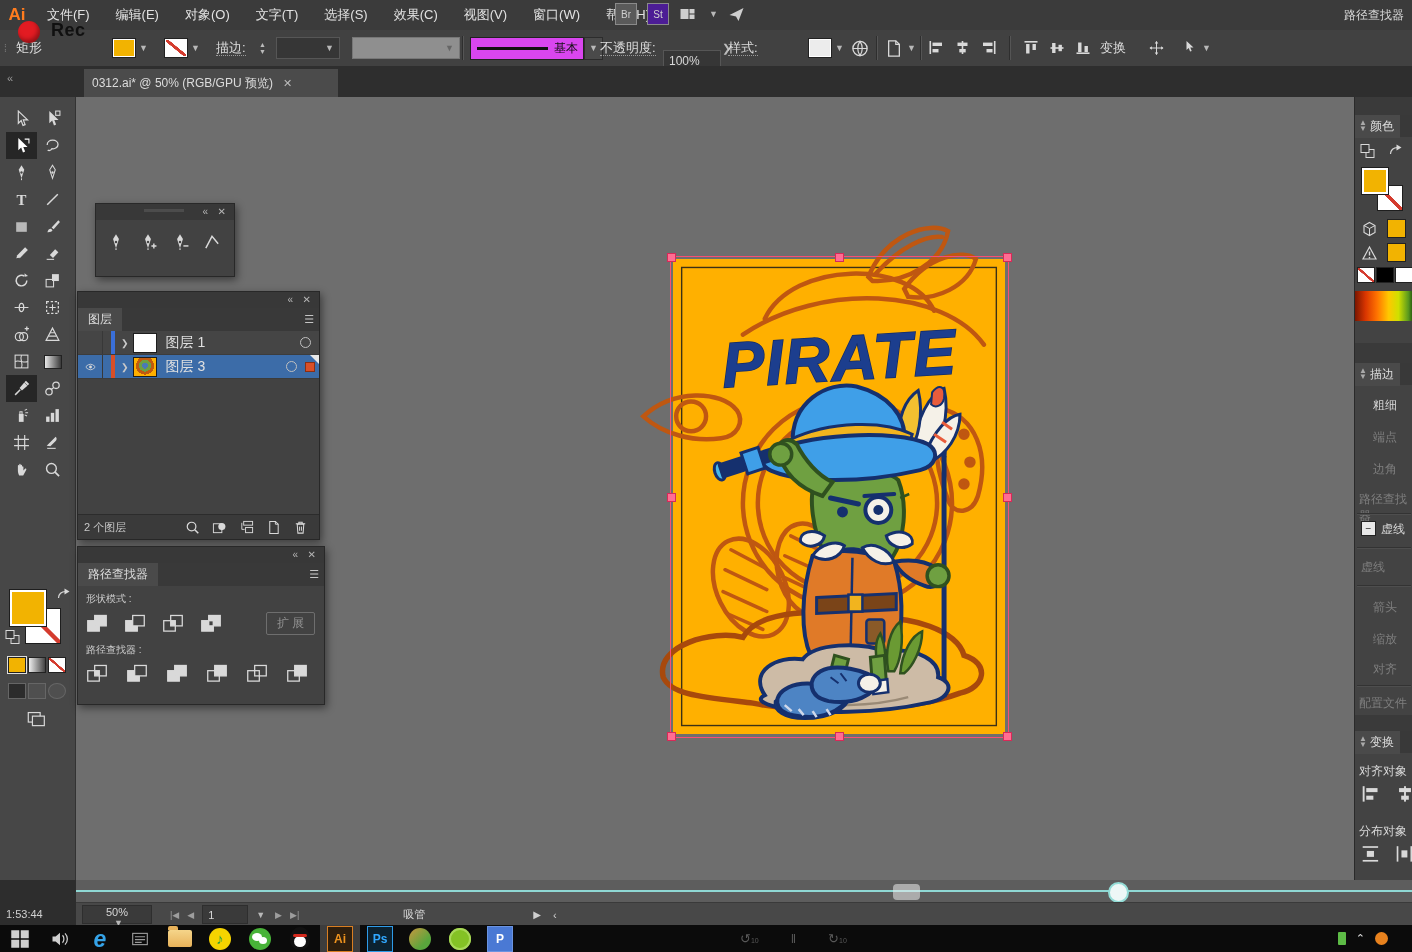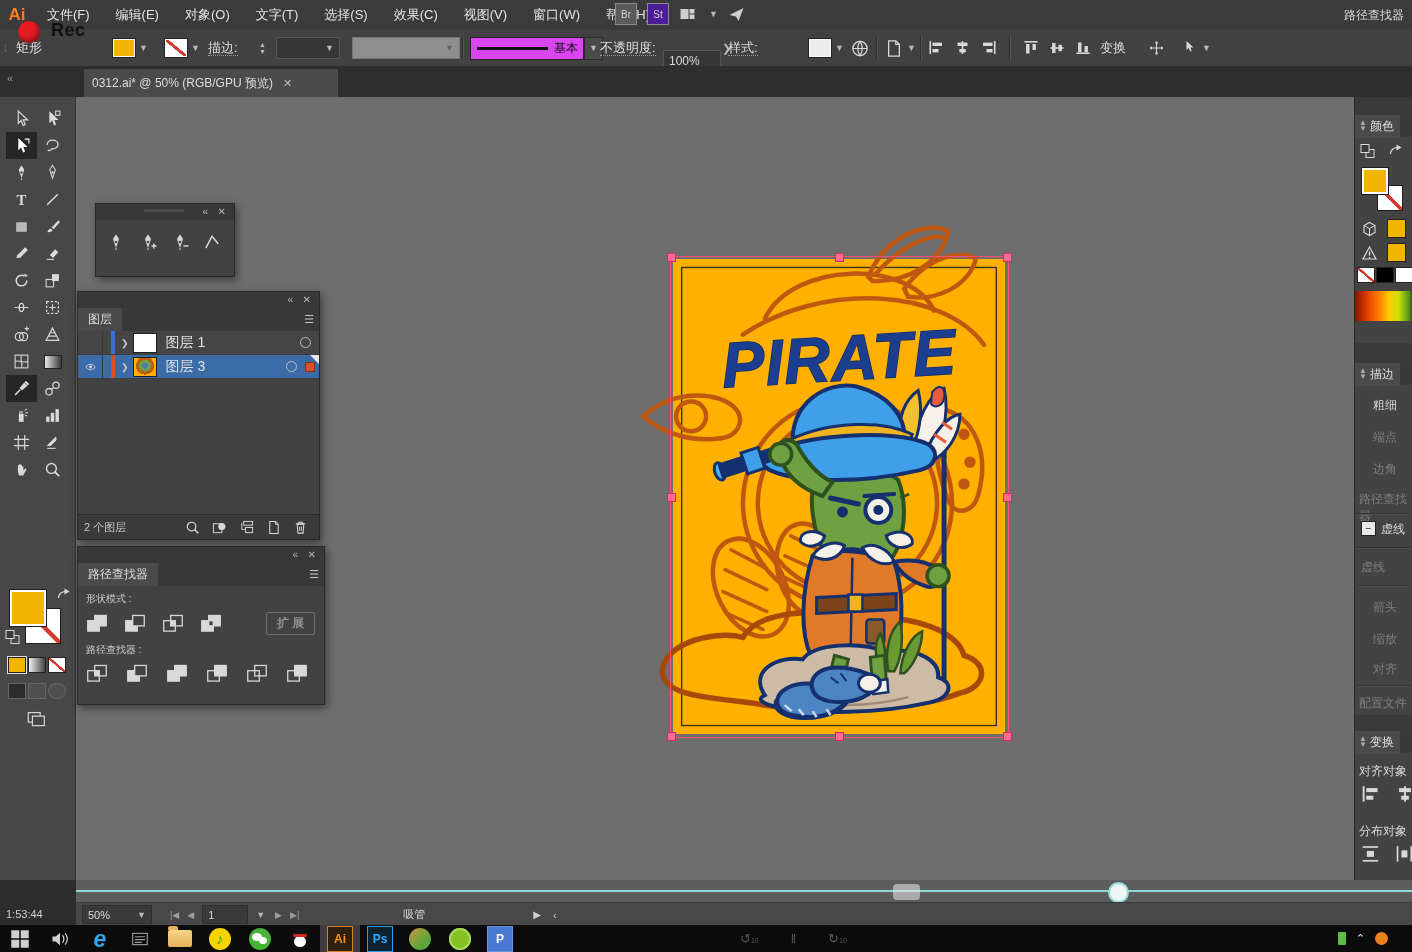--- a/index.html
+++ b/index.html
@@ -61,21 +61,21 @@
   .ltarget{width:9px;height:9px;border:1px solid #c0c0c0;border-radius:50%;margin-right:8px;}
   .lsel{width:8px;height:8px;background:#d84f28;border:1px solid #8a2f14;margin-right:4px;}
   .corner-tri{position:absolute;right:0;top:0;width:0;height:0;border-left:9px solid transparent;border-top:9px solid #e8e8e8;}
   .layers-bottom{position:absolute;left:0;bottom:0;width:100%;height:24px;background:#3a3a3a;border-top:1px solid #2c2c2c;display:flex;align-items:center;}
   .lb-icon{width:17px;height:15px;margin-right:10px;}
   .lb-icon svg{width:100%;height:100%;}
   
   .pf-label{font-size:10px;color:#cdcdcd;}
   .pf-icon{width:26px;height:22px;display:inline-block;}
   .pf-icon svg{width:22px;height:20px;}
-  .expand-btn{border:1px solid #6e6e6e;border-radius:2px;color:#909090;font-size:12px;padding:2px 10px;font-weight:bold;}
+  .expand-btn{border:1px solid #6e6e6e;border-radius:2px;color:#909090;font-size:12px;padding:2px 10px;}
   
   .rightstrip{left:1354px;top:97px;width:58px;height:783px;background:#3a3a3a;border-left:1px solid #2a2a2a;}
   .rs-section{position:absolute;left:0;width:58px;background:#434343;}
   .rs-head{height:22px;background:#393939;display:flex;align-items:center;font-size:12px;color:#dedede;}
   .rs-tab{background:#4a4a4a;padding:3px 6px 3px 4px;display:flex;align-items:center;gap:3px;}
   .rs-exp{font-size:8px;color:#aaa;line-height:6px;}
   .rs-label{position:absolute;font-size:12px;color:#d8d8d8;}
   .rs-label.dim{color:#7e7e7e;}
   .rs-div{position:absolute;left:2px;width:54px;height:1px;background:#333;border-bottom:1px solid #4e4e4e;}
   .spectrum{background:linear-gradient(90deg,#7a1600,#d83500 18%,#ff7300 38%,#ffc800 58%,#cfe000 75%,#5a9a1e 92%,#23530e);}
@@ -158,21 +158,21 @@
         <span>矩形</span>
       </div>
     <div class="cb" style="left:112px;">
         <span class="swatch" style="background:#f2b301;"></span>
         <span class="chev">▼</span>
       </div>
     <div class="cb" style="left:164px;">
         <span class="swatch none-sw"></span>
         <span class="chev">▼</span>
       </div>
-    <div class="cb" style="left:208px;">
+    <div class="cb" style="left:216px;">
         <span class="dotted">描边:</span>
       </div>
     <div class="cb" style="left:259px;flex-direction:column;justify-content:center;gap:1px;">
         <span style="font-size:7px;color:#bbb;line-height:6px;">▲</span>
         <span style="font-size:7px;color:#bbb;line-height:6px;">▼</span>
       </div>
     <div class="cb" style="left:276px;">
         <span class="darkbox" style="width:52px;justify-content:flex-end;">
           <span class="chev">▼</span>
         </span>
@@ -870,21 +870,21 @@
         </span>
     </div>
   </div>
 
   <div class="abs scrubbar">
     <div class="scrubline"></div>
     <div class="scrub-ghost"></div>
     <div class="scrubhandle"></div>
   </div>
   <div class="abs statusbar">
-    <span class="sb-box" style="margin-left:82px;width:58px;justify-content:space-between;">
+    <span class="sb-box" style="margin-left:82px;width:58px;justify-content:space-between;flex-direction:column;">
         <span>50%</span>
         <span class="chev">▼</span>
       </span>
     <span class="navic" style="margin-left:18px;">|◀</span>
     <span class="navic">◀</span>
     <span class="sb-box" style="width:34px;margin-left:4px;">1</span>
     <span class="chev" style="margin-left:8px;">▼</span>
     <span class="navic" style="margin-left:10px;">▶</span>
     <span class="navic">▶|</span>
     <span style="margin-left:100px;">吸管</span>

